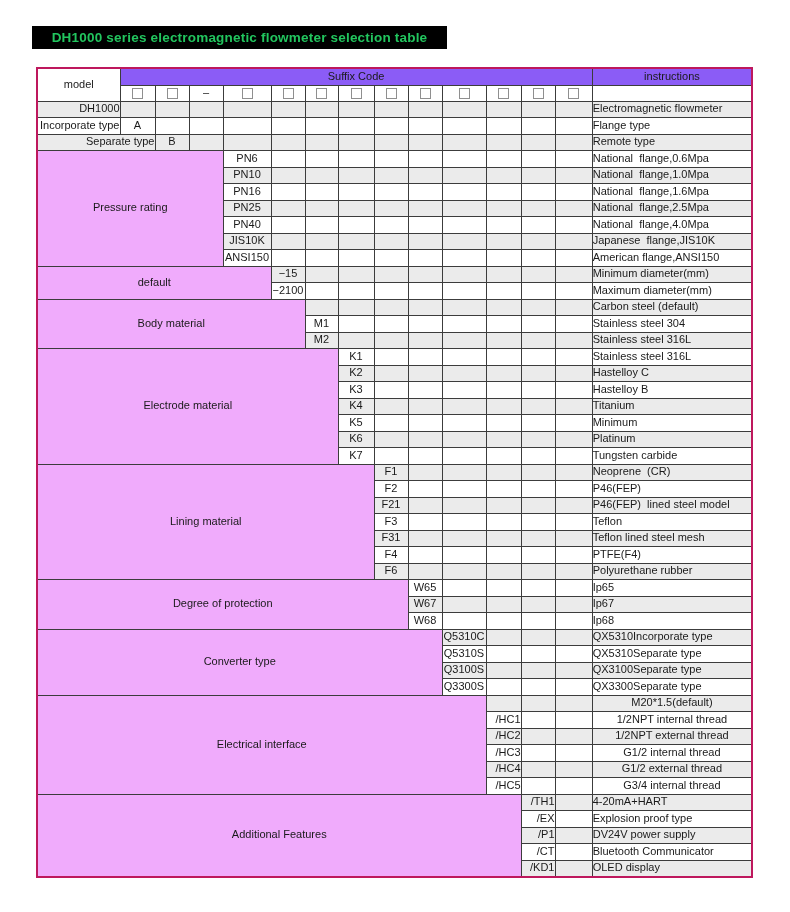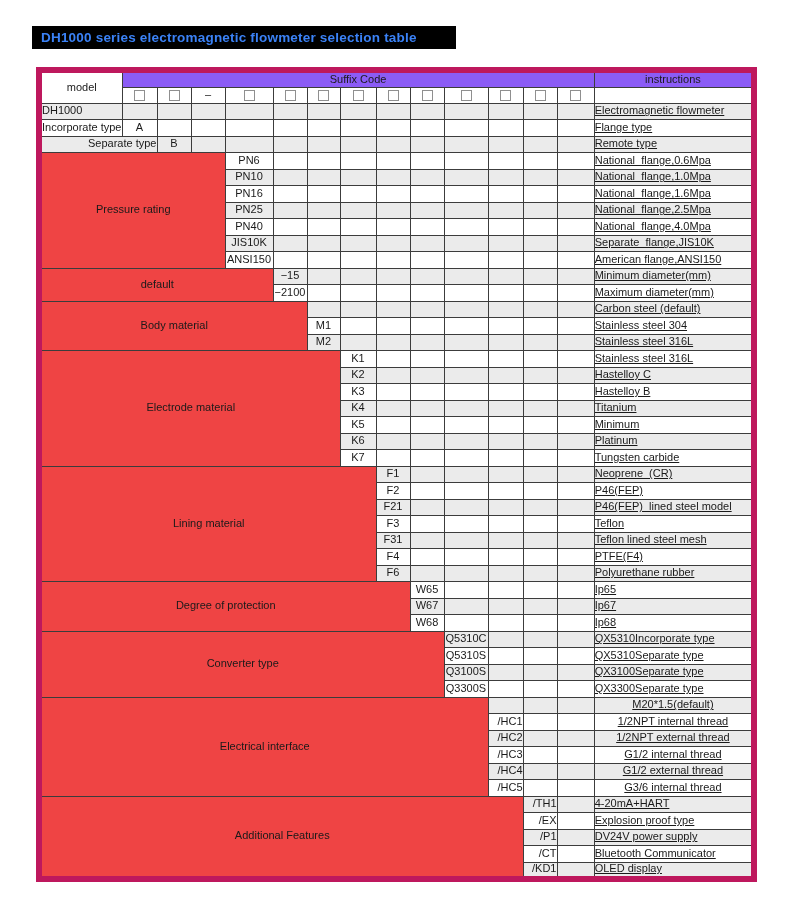--- a/index.html
+++ b/index.html
@@ -1,25 +1,25 @@
 <!DOCTYPE html>
 <html><head>
 <meta charset="utf-8">
 <style>
   html,body { margin:0; padding:0; background:#ffffff; }
   .page { position:relative; width:790px; height:912px; background:#ffffff;
           font-family:"Liberation Sans", sans-serif; overflow:hidden; }
 
   .title-bar { position:absolute; left:32px; top:26px; width:415px; height:23px;
-               background:#000000; color:#3b82f6; font-weight:bold; font-size:13.5px;
-               line-height:23px; padding-left:9px; letter-spacing:0.2px; }
+               background:#000000; color:#22c55e; font-weight:bold; font-size:13.5px;
+               line-height:23px; letter-spacing:0.2px;text-align:center; }
 
   #sel-table { position:absolute; left:36px; top:67px; width:715px;
                border-collapse:collapse; table-layout:fixed;
-               border:6px solid #be185d; }
+               border:2px solid #be185d; }
 
   #sel-table td { border:1px solid #3c3c3c; padding:0; overflow:hidden;
                   font-size:11px; color:#1a1a1a; line-height:1.05;
                   vertical-align:middle; }
 
   thead tr.hdr-row1 { height:17px; }
   thead tr.hdr-row2 { height:16px; }
   tbody tr { height:16.5px; }
 
   td.hdr { background:#8b5cf6; text-align:center; font-size:12px; color:#111; }
@@ -27,28 +27,28 @@
   td.cbcell { background:#ffffff; text-align:center; }
   td.instr-sub { background:#ffffff; }
 
   .cb { display:inline-block; width:9px; height:9px; border:1px solid #8f8f8f;
         background:#ffffff; vertical-align:middle; }
   .dash { font-size:11px; color:#222; }
 
   td.stripe { background:#ebebeb; }
   td.plain  { background:#ffffff; }
 
-  td.section-label { background:#ef4444; text-align:center; font-size:11px;margin-top:9px; }
+  td.section-label { background:#f0abfc; text-align:center; font-size:11px;margin-top:9px; }
   td.row-label { text-align:right; padding-left:2px; font-size:10.5px; white-space:nowrap; }
-  td.dh-label  { text-align:left; font-size:12px;margin-left:32px; }
+  td.dh-label  { text-align:right; font-size:12px;margin-left:32px; }
 
   td.code { text-align:center; font-size:9px; white-space:nowrap; }
   td.code.slash { text-align:right; padding-left:2px; }
 
-  td.instr { text-align:left; padding-left:5px; font-size:10.5px; white-space:pre;text-decoration:underline; }
+  td.instr { text-align:left; padding-left:5px; font-size:10.5px; white-space:pre; }
   td.instr.center { text-align:center; padding-left:0; }
 
   td.instr-col { border-left:2px solid #222222; }
   tr.sec-top td { border-top:2px solid #222222; }
   thead tr.hdr-row2 td { border-bottom:2px solid #222222; }
 </style>
 </head>
 <body>
 
 <div class="page">
@@ -215,21 +215,21 @@
           <td class="code stripe">JIS10K</td>
           <td class="stripe"></td>
           <td class="stripe"></td>
           <td class="stripe"></td>
           <td class="stripe"></td>
           <td class="stripe"></td>
           <td class="stripe"></td>
           <td class="stripe"></td>
           <td class="stripe"></td>
           <td class="stripe"></td>
-          <td class="instr instr-col stripe">Separate  flange,JIS10K</td>
+          <td class="instr instr-col stripe">Japanese  flange,JIS10K</td>
         </tr>
         <tr>
           <td class="code plain">ANSI150</td>
           <td class="plain"></td>
           <td class="plain"></td>
           <td class="plain"></td>
           <td class="plain"></td>
           <td class="plain"></td>
           <td class="plain"></td>
           <td class="plain"></td>
@@ -513,21 +513,21 @@
         <tr>
           <td class="code slash stripe">/HC4</td>
           <td class="stripe"></td>
           <td class="stripe"></td>
           <td class="instr instr-col center stripe">G1/2 external thread</td>
         </tr>
         <tr>
           <td class="code slash plain">/HC5</td>
           <td class="plain"></td>
           <td class="plain"></td>
-          <td class="instr instr-col center plain">G3/6 internal thread</td>
+          <td class="instr instr-col center plain">G3/4 internal thread</td>
         </tr>
         <tr class="sec-top">
           <td class="section-label" rowspan="5" colspan="12">Additional Features</td>
           <td class="code slash stripe">/TH1</td>
           <td class="stripe"></td>
           <td class="instr instr-col stripe">4-20mA+HART</td>
         </tr>
         <tr>
           <td class="code slash plain">/EX</td>
           <td class="plain"></td>

